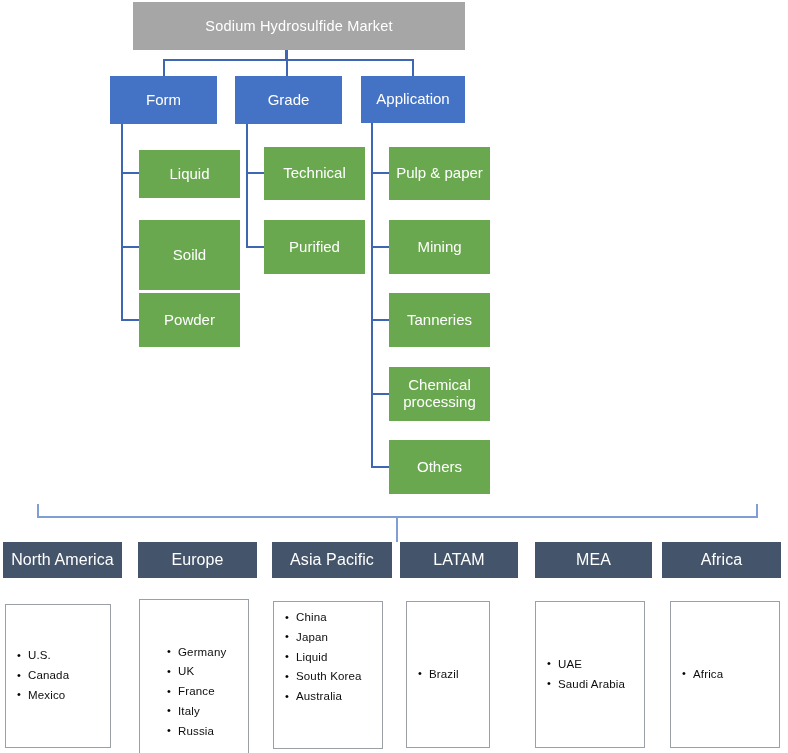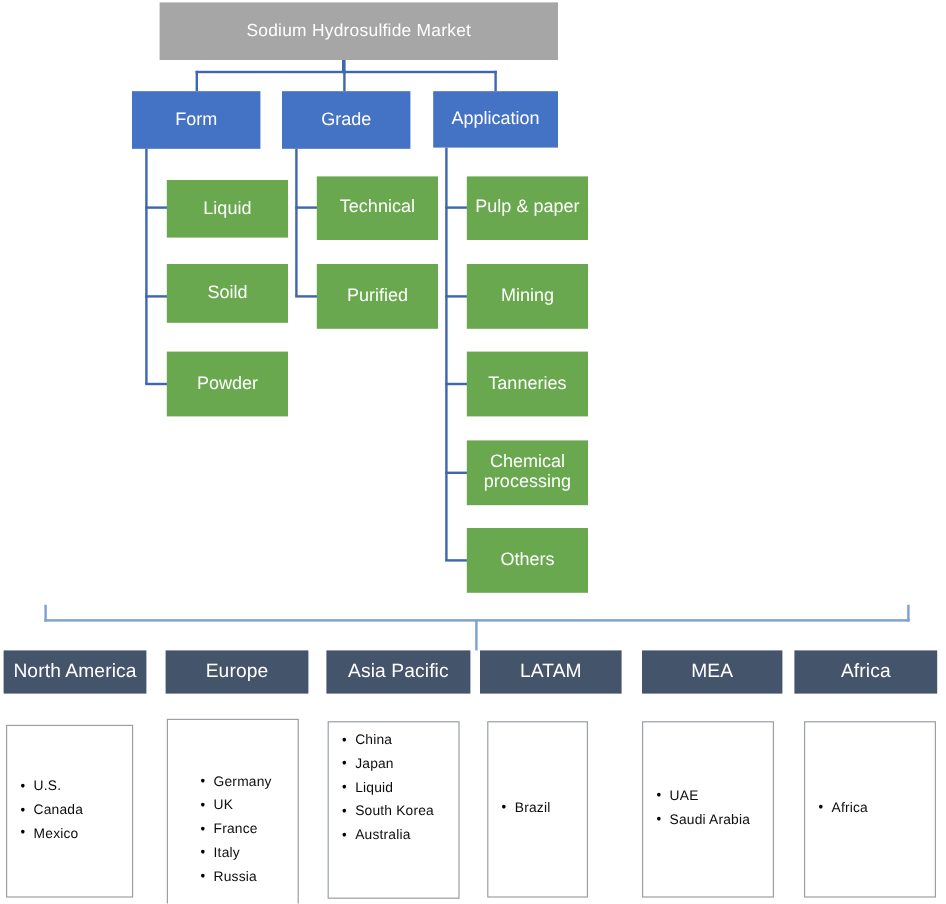--- a/index.html
+++ b/index.html
@@ -115,21 +115,21 @@
   </div>
 
   <div class="connector" style="left:121px; top:124px; width:2px; height:196px;"></div>
   <div class="connector" style="left:121px; top:172px; width:19px; height:2px;"></div>
   <div class="connector" style="left:121px; top:246px; width:19px; height:2px;"></div>
   <div class="connector" style="left:121px; top:319px; width:19px; height:2px;"></div>
 
   <div class="node node-sub" style="left:139px; top:150px; width:101px; height:48px;">
     <span>Liquid</span>
   </div>
-  <div class="node node-sub" style="left:139px; top:220px; width:101px; height:49px;">
+  <div class="node node-sub" style="left:139px; top:220px; width:101px; height:70px;">
     <span>Soild</span>
   </div>
   <div class="node node-sub" style="left:139px; top:293px; width:101px; height:54px;">
     <span>Powder</span>
   </div>
 
   <div class="connector" style="left:246px; top:124px; width:2px; height:123px;"></div>
   <div class="connector" style="left:246px; top:172px; width:19px; height:2px;"></div>
   <div class="connector" style="left:246px; top:246px; width:19px; height:2px;"></div>
 

